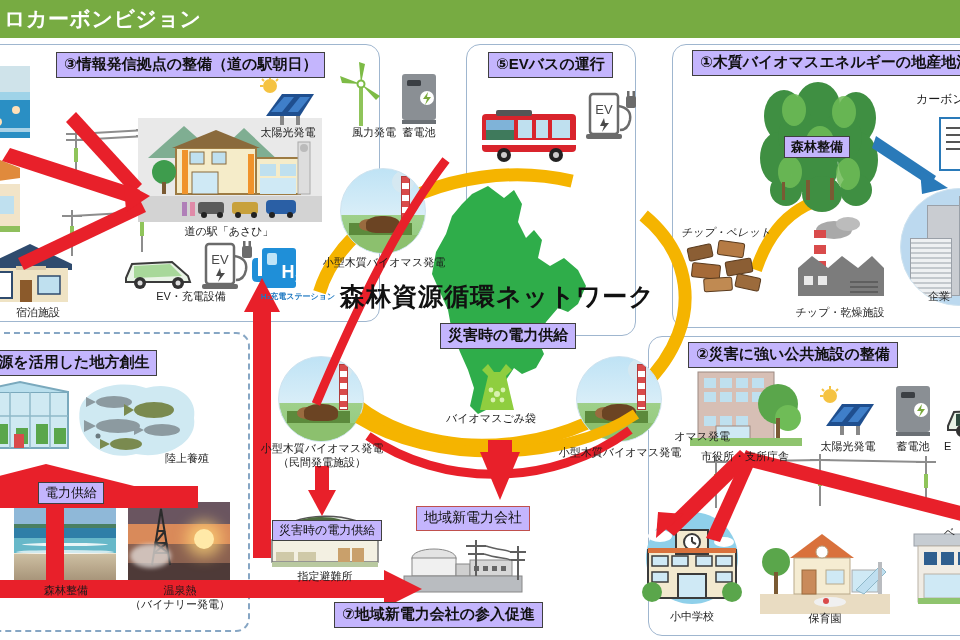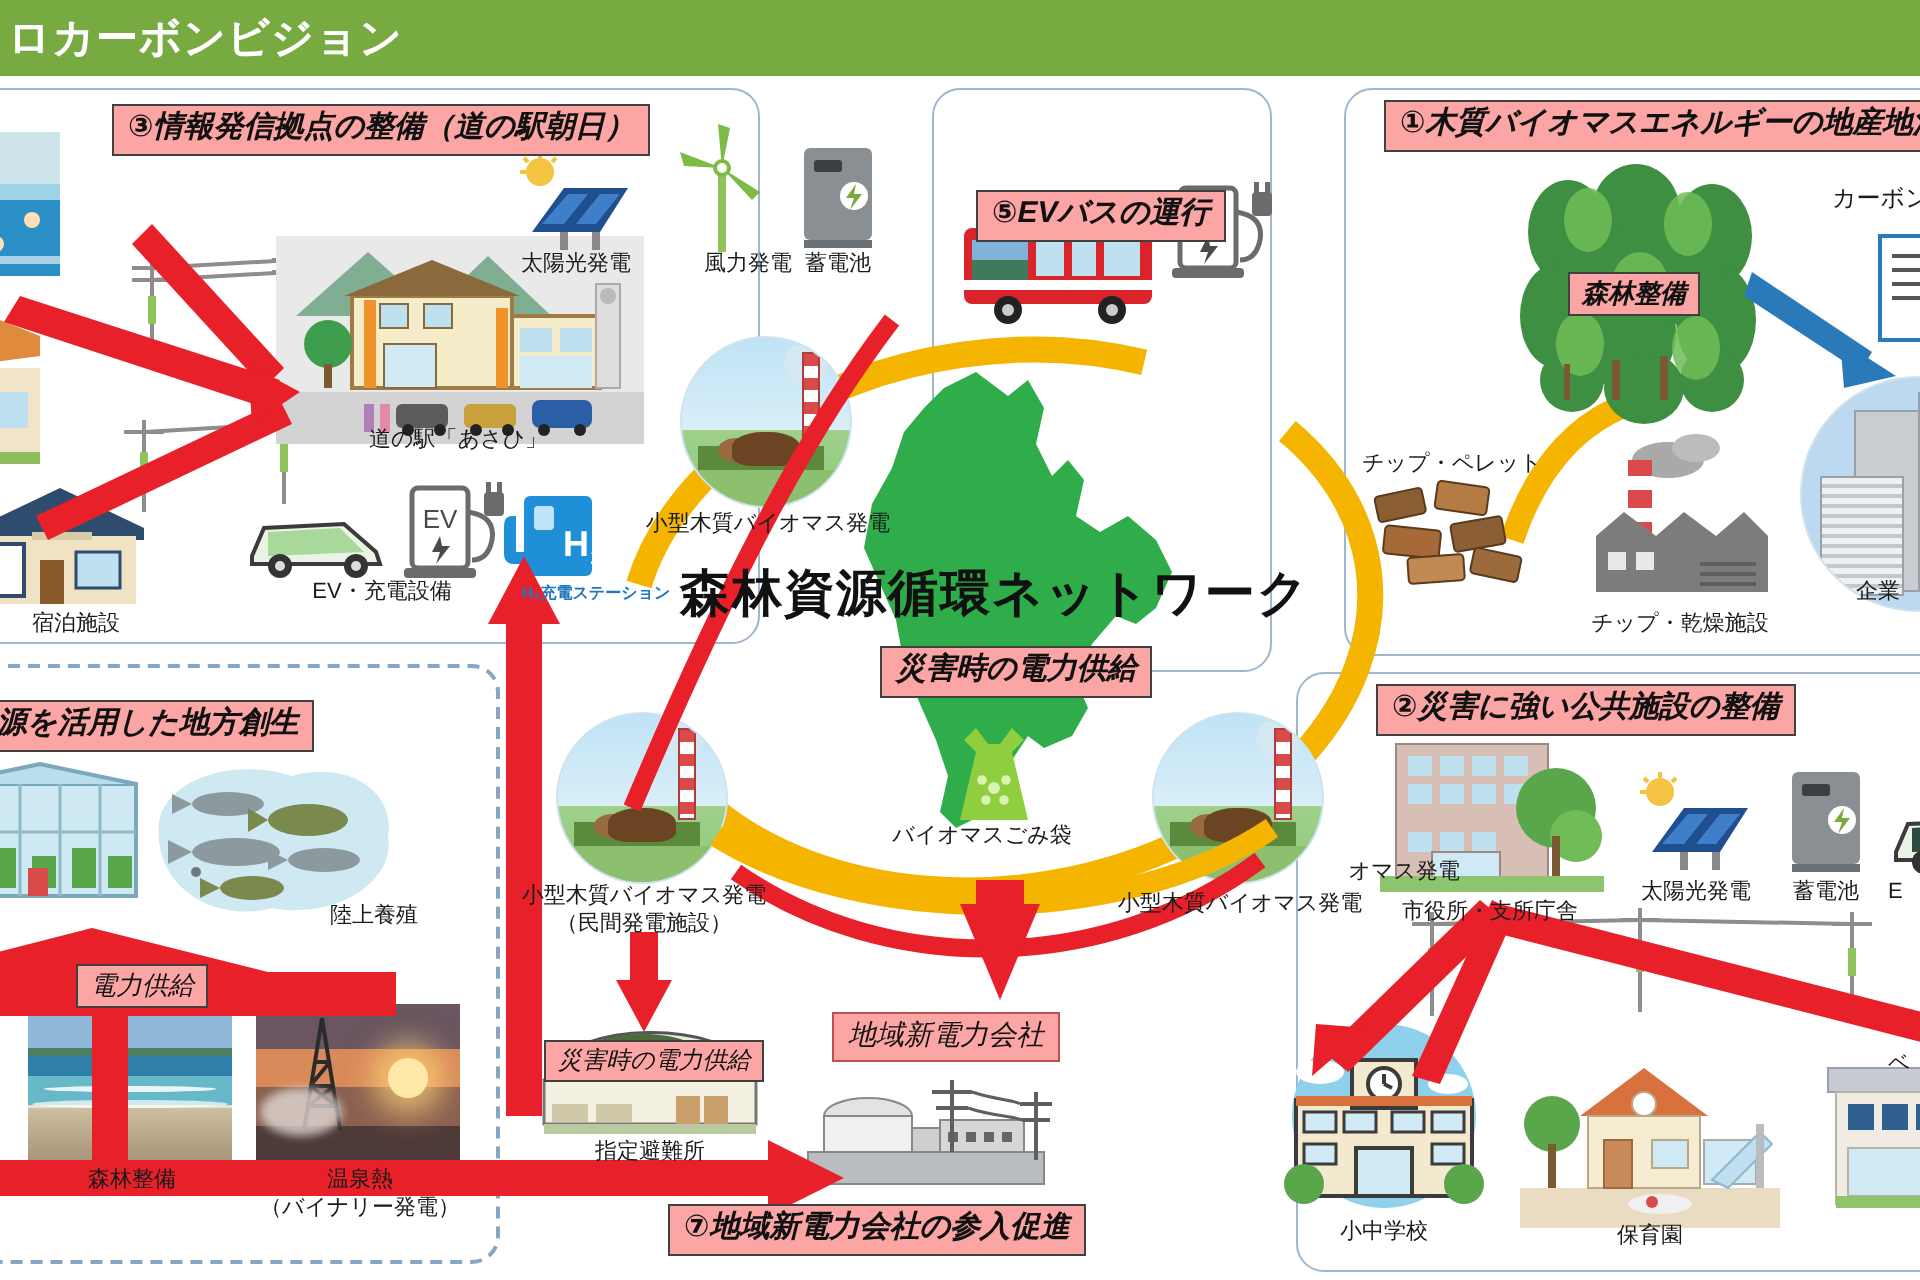--- a/index.html
+++ b/index.html
@@ -37,29 +37,28 @@
   }
   .panel.dashed {
     border: 2px dashed #86a6c4;
     border-radius: 14px;
   }
 
   
   .caption {
     position: absolute;
     border: 1px solid #404040;
-    background: #fca5a5;
+    background: #c4b5fd;
     color: #111;
     font-size: 15px;
     font-weight: bold;
     padding: 2px 7px 3px 7px;
     white-space: nowrap;
     line-height: 1.25;
     z-index: 30;
-    font-style: italic;
   }
   .caption.redline { border-color: #c0504d; }
   .caption.small { font-size: 12px; font-weight: normal; padding: 2px 6px; }
 
   
   .lbl {
     position: absolute;
     font-size: 11px;
     color: #1a1a1a;
     white-space: nowrap;
@@ -228,21 +227,21 @@
     <rect x="128" y="82" width="30" height="14" rx="4" fill="#2a5fa5"></rect>
     <circle cx="66" cy="97" r="3" fill="#222"></circle>
       <circle cx="82" cy="97" r="3" fill="#222"></circle>
     <circle cx="100" cy="97" r="3" fill="#222"></circle>
       <circle cx="116" cy="97" r="3" fill="#222"></circle>
     <circle cx="134" cy="97" r="3" fill="#222"></circle>
       <circle cx="152" cy="97" r="3" fill="#222"></circle>
     <rect x="44" y="84" width="5" height="14" fill="#b07fb8"></rect>
     <rect x="52" y="84" width="5" height="14" fill="#e08aa8"></rect>
   </svg>
-  <div class="lbl" style="left:154px; top:214px; width:150px;">道の駅「あさひ」</div>
+  <div class="lbl" style="left:154px; top:225px; width:150px;">道の駅「あさひ」</div>
 
   <svg class="art" style="left:258px; top:76px; width:60px; height:50px;" viewBox="0 0 60 50">
     <circle cx="12" cy="10" r="7" fill="#f5c342"></circle>
     <g stroke="#f5c342" stroke-width="2">
       <line x1="12" y1="0" x2="12" y2="3"></line>
         <line x1="2" y1="10" x2="5" y2="10"></line>
       <line x1="4" y1="3" x2="6" y2="5"></line>
         <line x1="20" y1="3" x2="18" y2="5"></line>
     </g>
     <path d="M8 40 L24 18 L56 18 L42 40 Z" fill="#1f4f8f"></path>
@@ -319,21 +318,21 @@
       <line x1="12" y1="98" x2="82" y2="94"></line>
     </g>
     <g fill="#8fc45a">
       <rect x="14" y="30" width="4" height="14"></rect>
         <rect x="84" y="26" width="4" height="14"></rect>
       <rect x="10" y="108" width="4" height="14"></rect>
         <rect x="80" y="104" width="4" height="14"></rect>
     </g>
   </svg>
 
-  <div class="caption" style="left:488px; top:52px;margin-top:43px;">⑤EVバスの運行</div>
+  <div class="caption" style="left:488px; top:52px;">⑤EVバスの運行</div>
   <svg class="art" style="left:478px; top:108px; width:102px; height:56px;" viewBox="0 0 102 56">
     <rect x="4" y="6" width="94" height="38" rx="4" fill="#d9242c"></rect>
     <rect x="8" y="12" width="28" height="18" fill="#7fb3d8"></rect>
     <rect x="40" y="12" width="14" height="18" fill="#bfe0ef"></rect>
     <rect x="58" y="12" width="12" height="18" fill="#bfe0ef"></rect>
     <rect x="74" y="12" width="18" height="18" fill="#bfe0ef"></rect>
     <rect x="4" y="32" width="94" height="5" fill="#fff"></rect>
     <rect x="8" y="22" width="28" height="10" fill="#3f7a5c"></rect>
     <rect x="18" y="2" width="36" height="6" rx="2" fill="#555"></rect>
     <circle cx="26" cy="47" r="7" fill="#222"></circle>
@@ -400,21 +399,21 @@
   </svg>
 
   <div class="circle-photo" style="left:900px; top:188px; width:118px; height:118px; background:#bcd9ef;">
     <div style="position:absolute;left:22%;top:14%;width:30%;height:78%;background:#c9ccd1;border:1px solid #9aa0a8;"></div>
     <div style="position:absolute;left:50%;top:6%;width:30%;height:86%;background:#dfe3e8;border:1px solid #9aa0a8;"></div>
     <div style="position:absolute;left:8%;top:42%;width:36%;height:52%;background:#eef0f2;border:1px solid #9aa0a8;
                 background-image:repeating-linear-gradient(#eef0f2 0 3px,#c3c8cd 3px 5px);"></div>
   </div>
   <div class="lbl" style="left:928px; top:290px;">企業</div>
 
-  <div class="lbl" style="left:676px; top:226px; width:100px;">チップ・ペレット</div>
+  <div class="lbl" style="left:676px; top:226px; width:100px;font-style:italic;">チップ・ペレット</div>
   <svg class="art" style="left:684px; top:240px; width:86px; height:54px;" viewBox="0 0 86 54">
     <g stroke="#5a3b1e" stroke-width="1">
       <rect x="4" y="6" width="24" height="13" rx="2" fill="#8b5e34" transform="rotate(-12 16 12)"></rect>
       <rect x="34" y="2" width="26" height="14" rx="2" fill="#b57b45" transform="rotate(8 47 9)"></rect>
       <rect x="8" y="24" width="28" height="14" rx="2" fill="#a56a38" transform="rotate(6 22 31)"></rect>
       <rect x="42" y="20" width="26" height="14" rx="2" fill="#8b5e34" transform="rotate(-10 55 27)"></rect>
       <rect x="20" y="38" width="28" height="13" rx="2" fill="#c08a52" transform="rotate(-4 34 44)"></rect>
       <rect x="52" y="36" width="24" height="13" rx="2" fill="#9c6b3c" transform="rotate(12 64 42)"></rect>
     </g>
   </svg>

